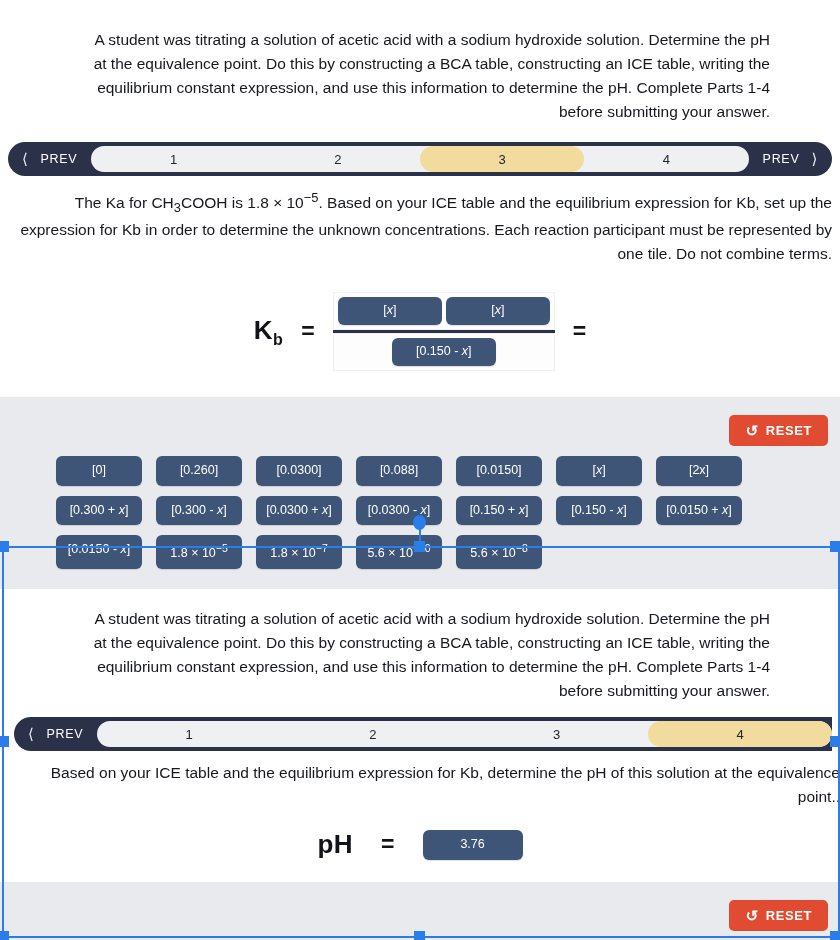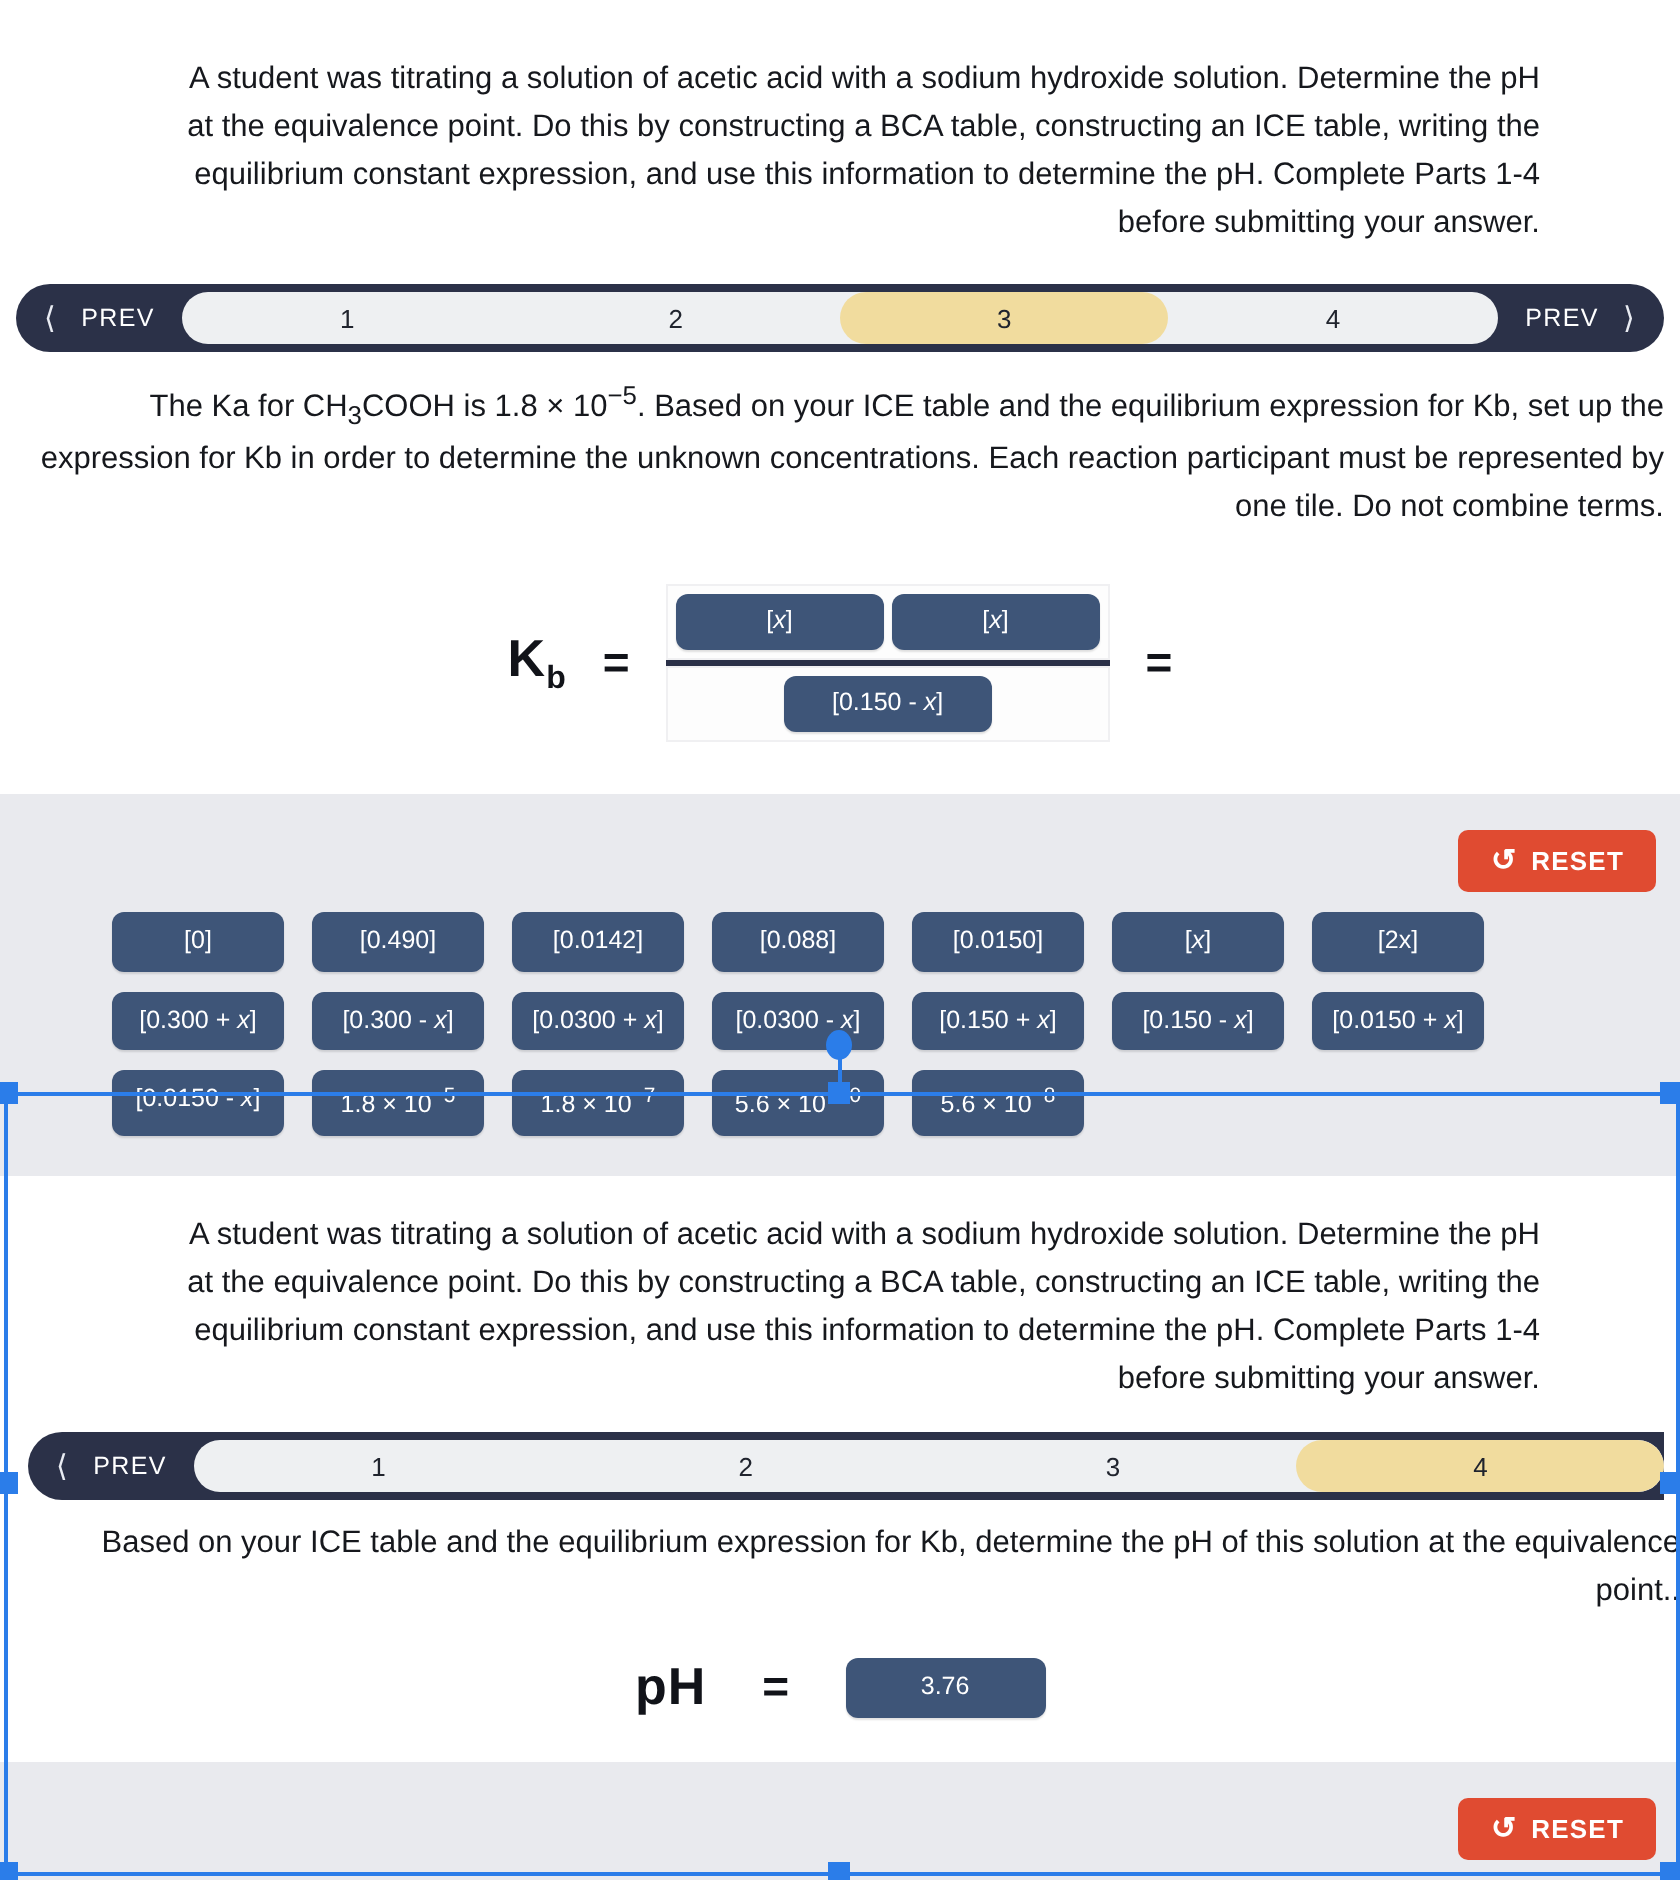--- a/index.html
+++ b/index.html
@@ -243,22 +243,22 @@
 
   <div class="bank">
     <div class="bank-reset-row">
       <button class="reset-btn">
         <span class="ricon">↻</span>
         <span>RESET</span>
       </button>
     </div>
     <div class="bank-grid">
       <div class="tile">[0]</div>
-      <div class="tile">[0.490]</div>
-      <div class="tile">[0.0142]</div>
+      <div class="tile">[0.260]</div>
+      <div class="tile">[0.0300]</div>
       <div class="tile">[0.088]</div>
       <div class="tile">[0.0150]</div>
       <div class="tile">[<em>x</em>]</div>
       <div class="tile">[2x]</div>
       <div class="tile">[0.300 + <em>x</em>]</div>
       <div class="tile">[0.300 - <em>x</em>]</div>
       <div class="tile">[0.0300 + <em>x</em>]</div>
       <div class="tile">[0.0300 - <em>x</em>]</div>
       <div class="tile">[0.150 + <em>x</em>]</div>
       <div class="tile">[0.150 - <em>x</em>]</div>

